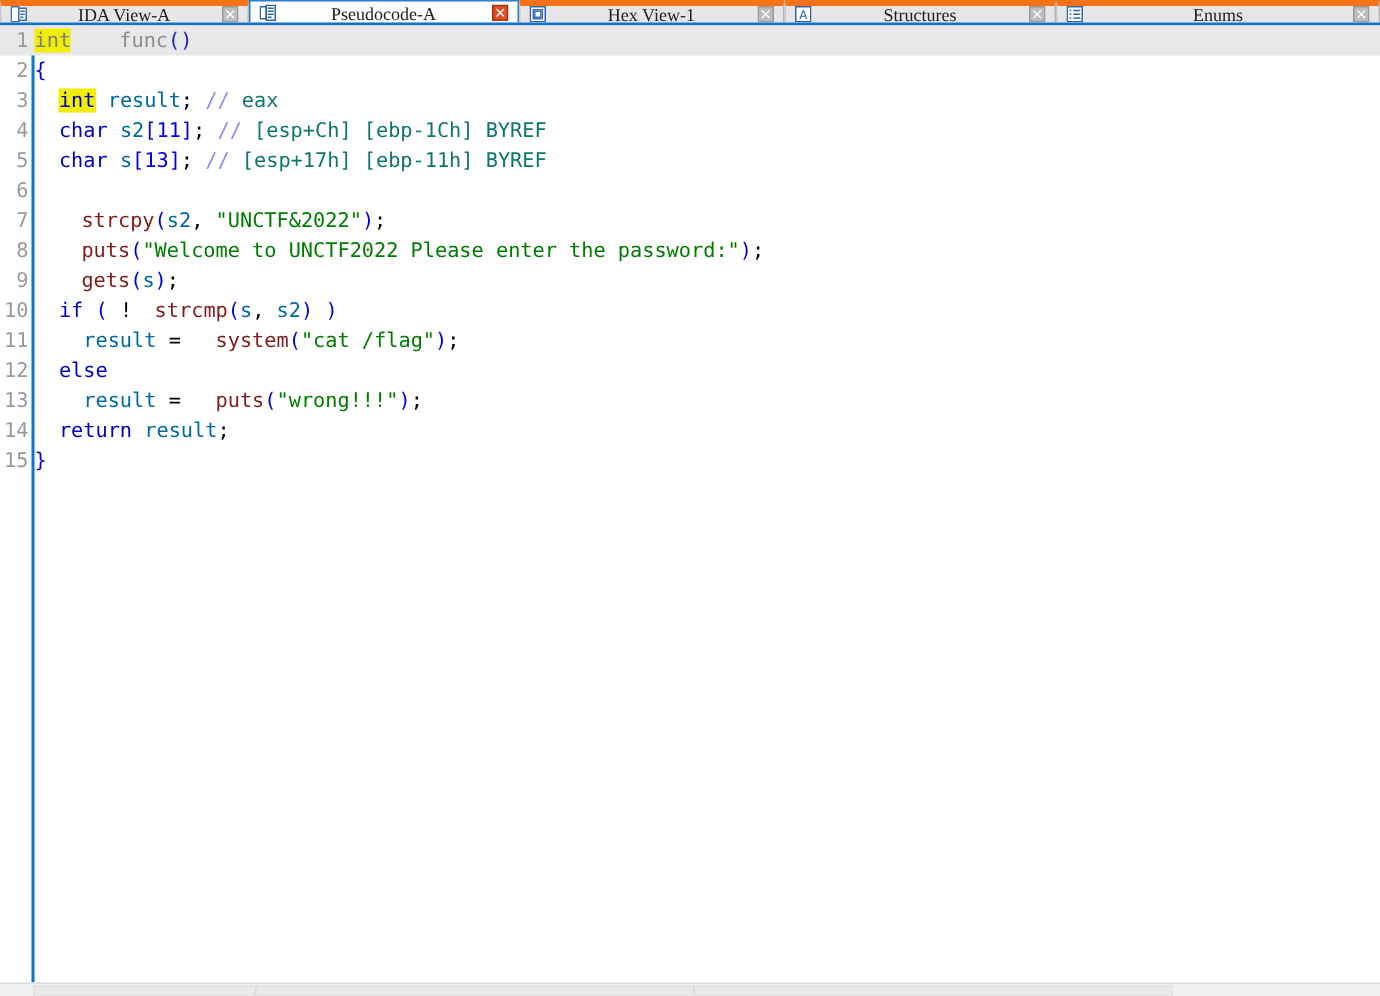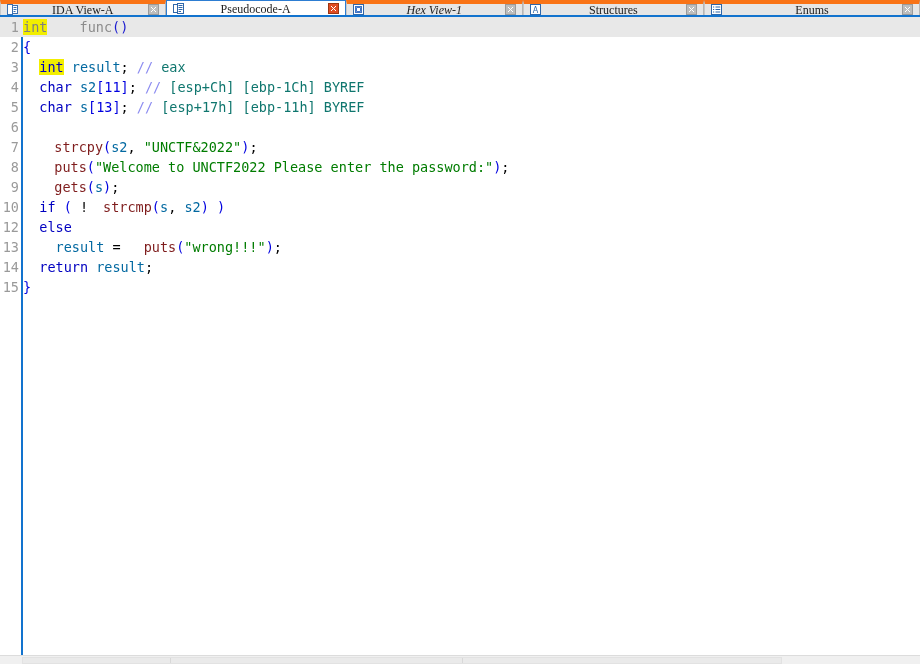--- a/index.html
+++ b/index.html
@@ -192,21 +192,21 @@
           <line x1="5.5" y1="6.5" x2="9.5" y2="6.5" stroke="#2f67aa" stroke-width="1"></line>
           <line x1="5.5" y1="8.5" x2="8" y2="8.5" stroke="#2f67aa" stroke-width="1"></line>
         </svg></span>
       <span class="tab-label">Pseudocode-A</span>
       <span class="tab-close"><svg width="11" height="11" viewBox="0 0 11 11">
           <rect x="0.5" y="0.5" width="10" height="10" fill="#e04c22" stroke="#9c3511" stroke-width="1"></rect>
           <line x1="3" y1="3" x2="8" y2="8" stroke="#ffffff" stroke-width="1"></line>
           <line x1="8" y1="3" x2="3" y2="8" stroke="#ffffff" stroke-width="1"></line>
         </svg></span>
     </div>
-    <div class="tab" style="width: 182px; font-style: italic;">
+    <div class="tab" style="width: 182px;">
       <span class="tab-icon"><svg width="11" height="11" viewBox="0 0 11 11">
           <rect x="0.5" y="0.5" width="10" height="10" fill="#ffffff" stroke="#2f67aa" stroke-width="1"></rect>
           <rect x="2.5" y="2.5" width="6" height="6" fill="none" stroke="#3f73c4" stroke-width="1"></rect>
           <path d="M3.5 3.5 L7.5 3.5 L7.5 7.5 L3.5 7.5 Z" fill="none" stroke="#3f73c4"></path>
         </svg></span>
       <span class="tab-label">Hex View-1</span>
       <span class="tab-close"><svg width="11" height="11" viewBox="0 0 11 11">
           <rect x="0.5" y="0.5" width="10" height="10" fill="#bdbdbd" stroke="#9a9a9a" stroke-width="1"></rect>
           <line x1="3" y1="3" x2="8" y2="8" stroke="#ffffff" stroke-width="1"></line>
           <line x1="8" y1="3" x2="3" y2="8" stroke="#ffffff" stroke-width="1"></line>
@@ -250,20 +250,21 @@
       <div class="line current"><span class="lineno">1</span><span class="codetext"><span class="t-kw-gray hl-yellow">int</span><span class="t-plain"> </span><span class="t-fname-d">func</span><span class="t-punct-d">()</span></span></div>
       <div class="line"><span class="lineno">2</span><span class="codetext"><span class="t-punct">{</span></span></div>
       <div class="line"><span class="lineno">3</span><span class="codetext"><span class="t-plain">  </span><span class="t-kw hl-yellow">int</span><span class="t-plain"> </span><span class="t-var">result</span><span class="t-plain">; </span><span class="t-cmt">//</span><span class="t-cmt-txt"> eax</span></span></div>
       <div class="line"><span class="lineno">4</span><span class="codetext"><span class="t-plain">  </span><span class="t-kw">char</span><span class="t-plain"> </span><span class="t-var">s2</span><span class="t-punct">[11]</span><span class="t-plain">; </span><span class="t-cmt">//</span><span class="t-cmt-txt"> [esp+Ch] [ebp-1Ch] BYREF</span></span></div>
       <div class="line"><span class="lineno">5</span><span class="codetext"><span class="t-plain">  </span><span class="t-kw">char</span><span class="t-plain"> </span><span class="t-var">s</span><span class="t-punct">[13]</span><span class="t-plain">; </span><span class="t-cmt">//</span><span class="t-cmt-txt"> [esp+17h] [ebp-11h] BYREF</span></span></div>
       <div class="line"><span class="lineno">6</span><span class="codetext"></span></div>
       <div class="line"><span class="lineno">7</span><span class="codetext"><span class="t-plain">  </span><span class="t-fname">strcpy</span><span class="t-punct">(</span><span class="t-var">s2</span><span class="t-plain">, </span><span class="t-str">"UNCTF&amp;2022"</span><span class="t-punct">)</span><span class="t-plain">;</span></span></div>
       <div class="line"><span class="lineno">8</span><span class="codetext"><span class="t-plain">  </span><span class="t-fname">puts</span><span class="t-punct">(</span><span class="t-str">"Welcome to UNCTF2022 Please enter the password:"</span><span class="t-punct">)</span><span class="t-plain">;</span></span></div>
       <div class="line"><span class="lineno">9</span><span class="codetext"><span class="t-plain">  </span><span class="t-fname">gets</span><span class="t-punct">(</span><span class="t-var">s</span><span class="t-punct">)</span><span class="t-plain">;</span></span></div>
       <div class="line"><span class="lineno">10</span><span class="codetext"><span class="t-plain">  </span><span class="t-kw">if</span><span class="t-plain"> </span><span class="t-punct">(</span><span class="t-plain"> !</span><span class="t-fname">strcmp</span><span class="t-punct">(</span><span class="t-var">s</span><span class="t-plain">, </span><span class="t-var">s2</span><span class="t-punct">)</span><span class="t-plain"> </span><span class="t-punct">)</span></span></div>
+      <div class="line"><span class="lineno">11</span><span class="codetext"><span class="t-plain">    </span><span class="t-var">result</span><span class="t-op"> = </span><span class="t-fname">system</span><span class="t-punct">(</span><span class="t-str">"cat /flag"</span><span class="t-punct">)</span><span class="t-plain">;</span></span></div>
       <div class="line"><span class="lineno">12</span><span class="codetext"><span class="t-plain">  </span><span class="t-kw">else</span></span></div>
       <div class="line"><span class="lineno">13</span><span class="codetext"><span class="t-plain">    </span><span class="t-var">result</span><span class="t-op"> = </span><span class="t-fname">puts</span><span class="t-punct">(</span><span class="t-str">"wrong!!!"</span><span class="t-punct">)</span><span class="t-plain">;</span></span></div>
       <div class="line"><span class="lineno">14</span><span class="codetext"><span class="t-plain">  </span><span class="t-kw">return</span><span class="t-plain"> </span><span class="t-var">result</span><span class="t-plain">;</span></span></div>
       <div class="line"><span class="lineno">15</span><span class="codetext"><span class="t-punct">}</span></span></div>
     </div>
 </div>
 
 <div id="hscroll">
   <div id="hscroll-thumb"></div>
   <div id="hscroll-tickl"></div>

